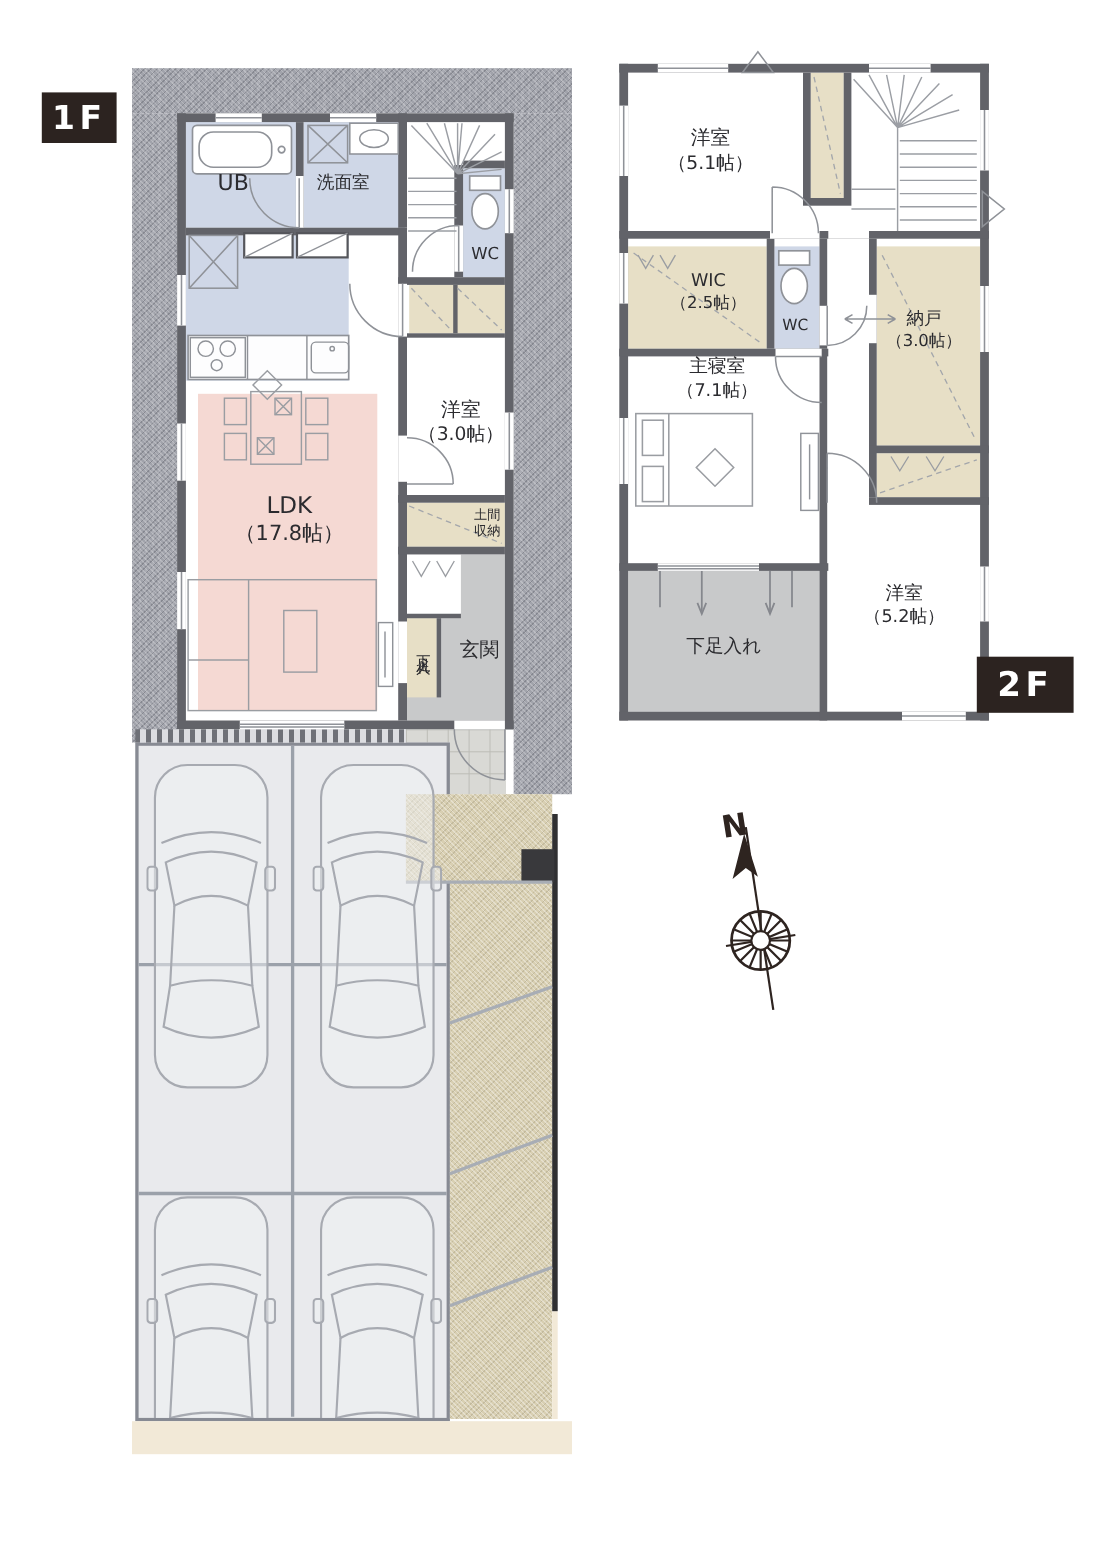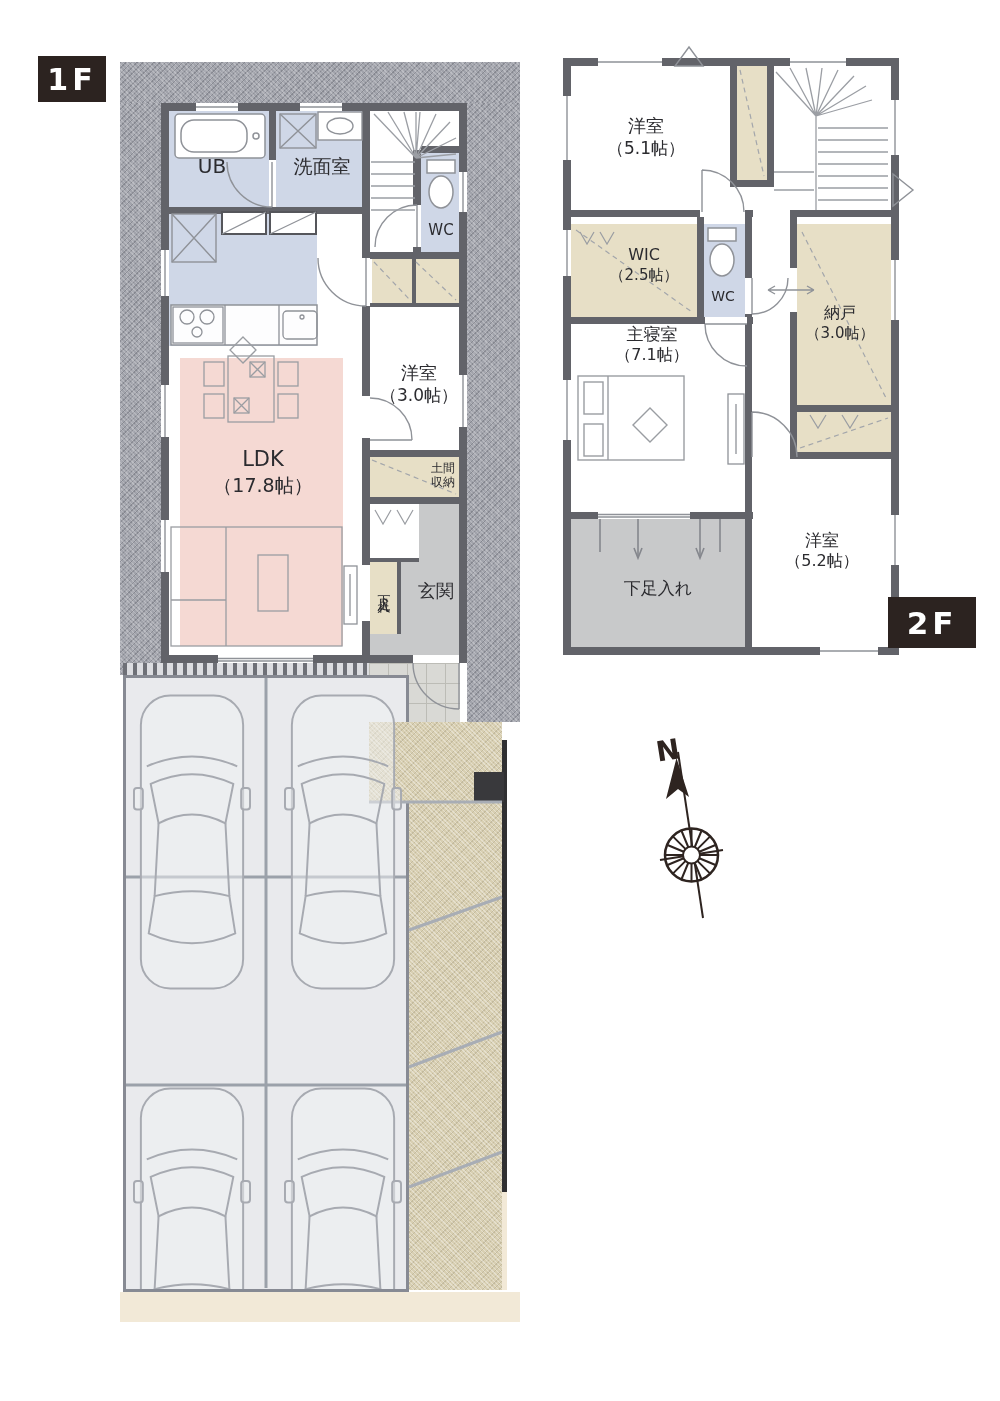--- a/index.html
+++ b/index.html
@@ -39,21 +39,21 @@
   .lbl .size{display:block}
   .vert{writing-mode:vertical-rl;text-orientation:upright;letter-spacing:2px}
   .tag{position:absolute;z-index:50;background:var(--tag-bg,#2c2320);color:#fff;
        display:flex;align-items:center;justify-content:center;font-weight:600;letter-spacing:4px}
 </style>
 </head>
 <body>
 
 <div class="canvas">
 
-  <div class="tag" style="left:38px;top:56px;width:68px;height:46px;font-size:30px">
+  <div class="tag" style="left:38px;top:84px;width:68px;height:46px;font-size:30px">
       <span>1F</span>
     </div>
   <div class="tag" style="left:888px;top:597px;width:88px;height:51px;font-size:31px">
       <span>2F</span>
     </div>
 
   <div class="gravel" style="left:120px;top:62px;width:400px;height:41px"></div>
   <div class="gravel" style="left:120px;top:103px;width:41px;height:572px"></div>
   <div class="gravel" style="left:467px;top:103px;width:53px;height:619px"></div>
 
@@ -347,21 +347,21 @@
       <circle cx="691.5" cy="855" r="26.5" stroke-width="2.5"></circle>
       <path d="M665.5 855 H717.5 M667.5 845 L715.5 865 M673.1 836.6 L709.9 873.4 M681.6 831 L701.4 879 M691.5 829 V881 M701.4 831 L681.6 879 M709.9 836.6 L673.1 873.4 M715.5 845 L667.5 865"></path>
       <circle cx="691.5" cy="855" r="8.5" fill="#fff"></circle>
       <text x="656" y="760" transform="rotate(-9 668 750)" font-size="28" font-weight="600" fill="var(--compass,#2e2420)" stroke="none" font-family="DejaVu Sans, Liberation Sans, sans-serif">N</text>
     </g>
   </svg>
 
   <div class="lbl" style="left:212px;top:166px;font-size:20px">
     <span class="nm">UB</span>
     </div>
-  <div class="lbl" style="left:322px;top:166px;font-size:19px">
+  <div class="lbl" style="left:312px;top:166px;font-size:16px">
     <span class="nm">洗面室</span>
     </div>
   <div class="lbl" style="left:441px;top:231px;font-size:15px">
     <span class="nm">WC</span>
     </div>
   <div class="lbl" style="left:419px;top:384px;font-size:18px">
     <span class="nm">洋室</span>
     <span class="size" style="font-size:17px">（3.0帖）</span>
     </div>
   <div class="lbl" style="left:263px;top:472px;font-size:21px">
@@ -382,21 +382,21 @@
     <span class="nm">洋室</span>
     <span class="size" style="font-size:17px">（5.1帖）</span>
     </div>
   <div class="lbl" style="left:644px;top:265px;font-size:16px">
     <span class="nm">WIC</span>
     <span class="size" style="font-size:15px">（2.5帖）</span>
     </div>
   <div class="lbl" style="left:723px;top:296px;font-size:14px">
     <span class="nm">WC</span>
     </div>
-  <div class="lbl" style="left:840px;top:323px;font-size:16px">
+  <div class="lbl" style="left:840px;top:300px;font-size:16px">
     <span class="nm">納戸</span>
     <span class="size" style="font-size:15px">（3.0帖）</span>
     </div>
   <div class="lbl" style="left:652px;top:344px;font-size:17px">
     <span class="nm">主寝室</span>
     <span class="size" style="font-size:16px">（7.1帖）</span>
     </div>
   <div class="lbl" style="left:658px;top:588px;font-size:17px">
     <span class="nm">下足入れ</span>
     </div>

